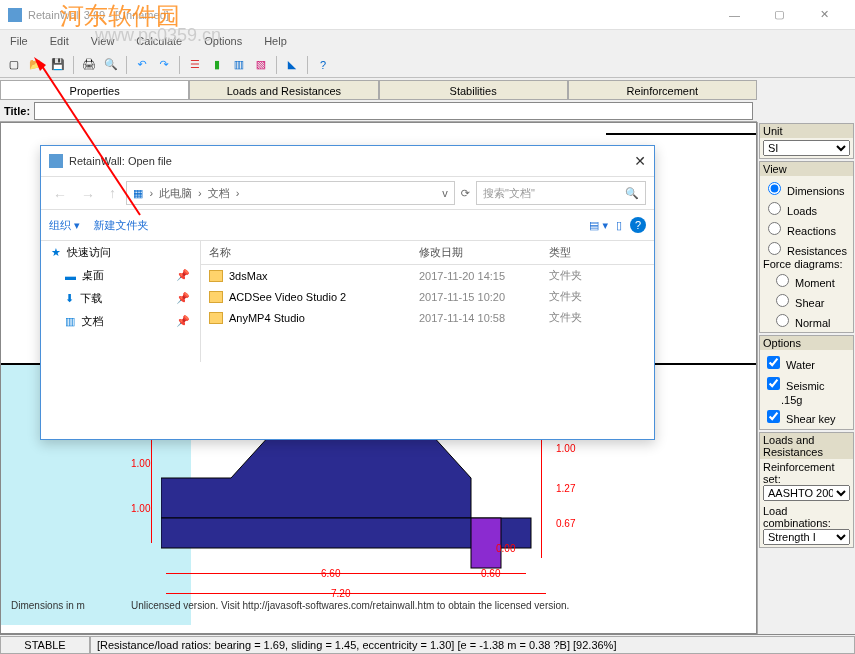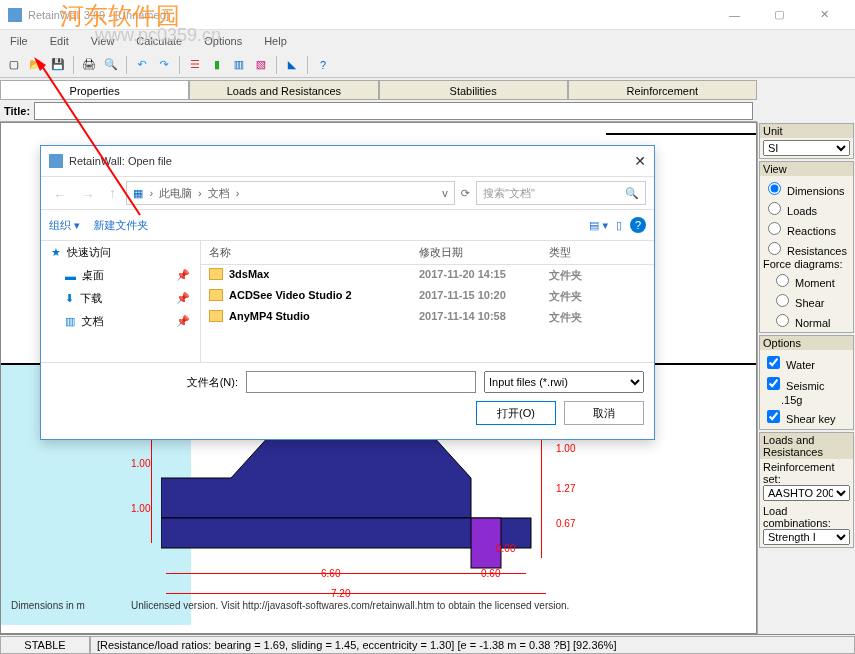--- a/index.html
+++ b/index.html
@@ -39,21 +39,21 @@
   .dlg-nav .navarrow{color:#ccc;font-size:14px;padding:0 4px;}
   .dlg-nav .crumb{flex:1;height:24px;border:1px solid #ccc;display:flex;align-items:center;padding:0 6px;gap:6px;}
   .dlg-nav .search{width:170px;height:24px;border:1px solid #ccc;display:flex;align-items:center;padding:0 6px;color:#999;}
   .dlg-tools{height:30px;display:flex;align-items:center;padding:0 8px;gap:14px;color:#1e6fd6;}
   .dlg-tools .rt{margin-left:auto;display:flex;gap:8px;align-items:center;}
   .dlg-body{display:flex;height:122px;border-top:1px solid #e0e0e0;}
   .dlg-side{width:160px;border-right:1px solid #e0e0e0;overflow:hidden;}
   .dlg-side .sitem{display:flex;align-items:center;gap:6px;padding:4px 10px;}
   .dlg-list{flex:1;overflow:hidden;}
   .dlg-list .lhdr{display:flex;border-bottom:1px solid #e0e0e0;padding:4px 8px;color:#555;}
-  .dlg-list .lrow{display:flex;padding:3px 8px;font-weight:bold;}
+  .dlg-list .lrow{display:flex;padding:3px 8px;align-items:center;}
   .fld{width:14px;height:12px;background:#ffd36b;border:1px solid #d9a634;margin-right:6px;}
   .dlg-ftr{padding:8px 10px;display:flex;flex-direction:column;gap:8px;border-top:1px solid #e0e0e0;}
   .dlg-ftr .row{display:flex;align-items:center;gap:8px;justify-content:flex-end;}
   .dlg-ftr input.fn{width:230px;height:22px;border:1px solid #888;}
   .dlg-ftr select{width:160px;height:22px;}
   .dlg-ftr button{width:80px;height:24px;border:1px solid #0078d7;background:#fff;}
   .dlg-ftr button.sec{border-color:#aaa;}
   .watermark{position:absolute;left:60px;top:0;color:#ff8c1a;font-size:24px;font-weight:normal;z-index:30;opacity:0.85;text-shadow:0 0 2px #fff;}
   .watermark2{position:absolute;left:95px;top:25px;color:#ccc;font-size:18px;z-index:30;}
   .arrow{position:absolute;left:30px;top:55px;width:120px;height:180px;z-index:25;pointer-events:none;}
@@ -278,24 +278,13 @@
           <div style="color:#888;">文件夹</div>
         </div>
       <div class="lrow">
           <div class="fld"></div>
           <div style="width:190px;">AnyMP4 Studio</div>
           <div style="width:130px;color:#888;">2017-11-14 10:58</div>
           <div style="color:#888;">文件夹</div>
         </div>
     </div>
   </div>
-  <div class="dlg-ftr">
-    <div class="row">
-      <span>文件名(N):</span>
-      <input class="fn" style="">
-      <select><option>Input files (*.rwi)</option></select>
-    </div>
-    <div class="row">
-      <button>打开(O)</button>
-      <button class="sec">取消</button>
-    </div>
-  </div>
 </div>
 
 </body></html>

